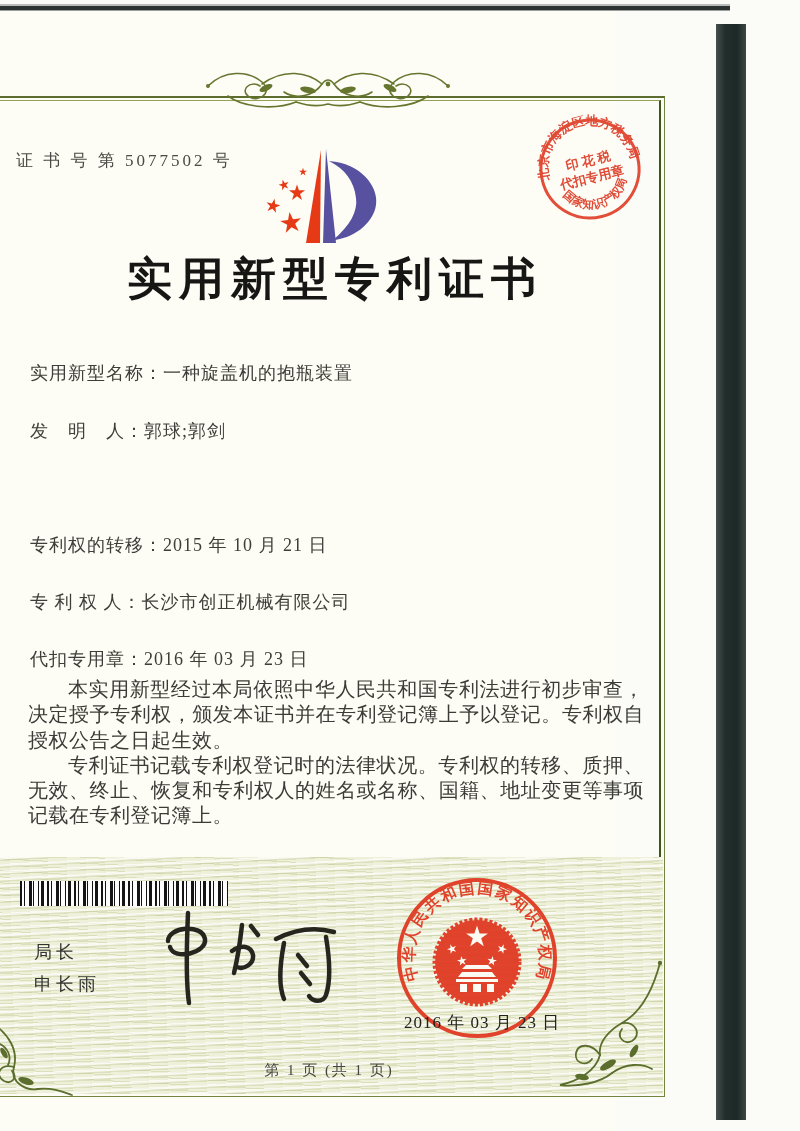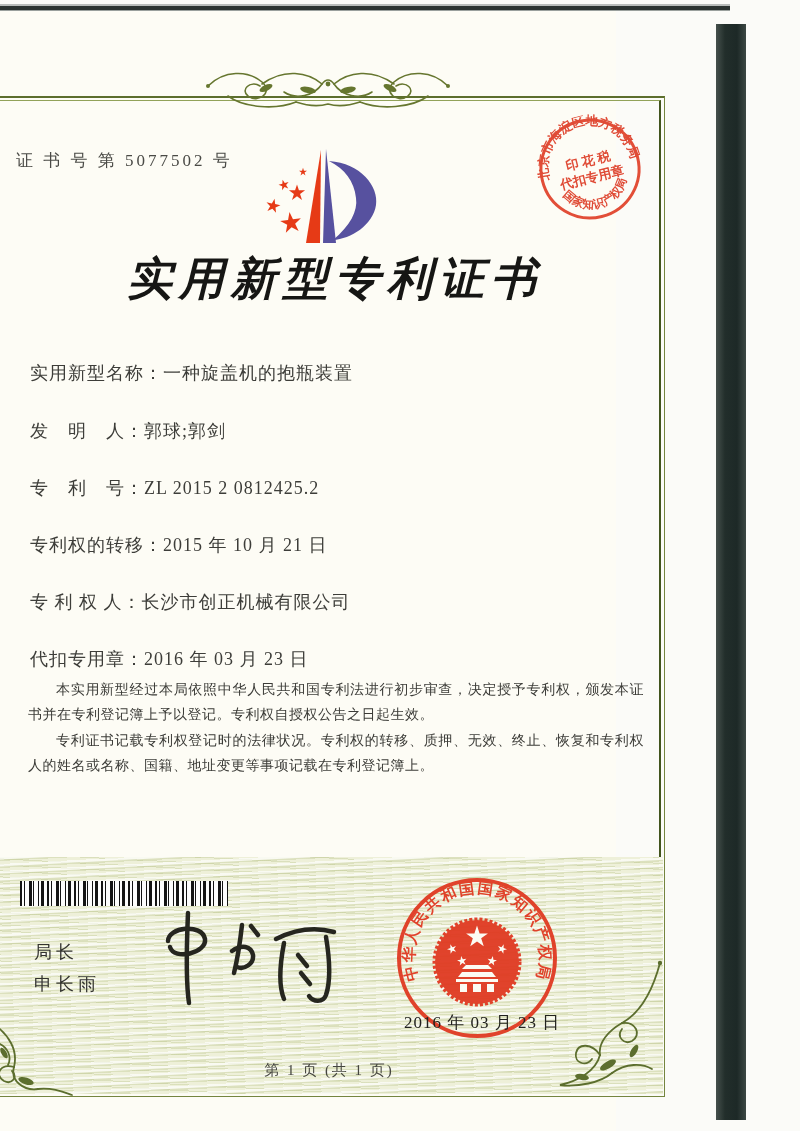--- a/index.html
+++ b/index.html
@@ -30,21 +30,21 @@
 
   .cert-no{position:absolute;left:16px;top:138px;font-size:17px;letter-spacing:3px;color:#4a4a46;white-space:nowrap;}
 
   .title{position:absolute;left:60px;top:238px;width:550px;text-align:center;
     font-size:45px;font-weight:700;letter-spacing:7px;color:#161614;white-space:nowrap;}
 
   .field-row{position:absolute;left:30px;font-size:18px;color:#3d3d39;white-space:nowrap;letter-spacing:1px;}
   .field-row .lab{color:#3d3d39;}
   .field-row .val{color:#3d3d39;}
 
-  .body-text{position:absolute;left:28px;top:666px;width:616px;font-size:14px;
+  .body-text{position:absolute;left:28px;top:666px;width:616px;font-size:20px;
     line-height:25.3px;color:#3b3b37;text-align:justify;letter-spacing:.5px;}
   .body-text p{margin:0;text-indent:2em;}
 
   .barcode{position:absolute;left:20px;top:870px;width:208px;height:25px;
     background:repeating-linear-gradient(90deg,
       #141414 0 2px,#fdfdfd 2px 4px,#141414 4px 5px,#fdfdfd 5px 9px,
       #141414 9px 12px,#fdfdfd 12px 13px,#141414 13px 14px,#fdfdfd 14px 18px,
       #141414 18px 19px,#fdfdfd 19px 21px,#141414 21px 24px,#fdfdfd 24px 27px);}
 
   .officer-title{position:absolute;left:34px;top:929px;font-size:18px;letter-spacing:4px;color:#33332f;}
@@ -153,30 +153,27 @@
       <path d="M 76,20 C 108,22 126,46 123,64 C 120,84 98,98 80,99 C 97,85 105,70 103,57 C 101,40 92,28 76,20 Z" fill="#57519f"></path>
       <g fill="#e63a16">
         <use href="#star" transform="translate(50,31) scale(0.42)"></use>
         <use href="#star" transform="translate(31,44) scale(0.55) rotate(-15)"></use>
         <use href="#star" transform="translate(44,52) scale(0.85)"></use>
         <use href="#star" transform="translate(20,65) scale(0.75) rotate(12)"></use>
         <use href="#star" transform="translate(38,82) scale(1.1) rotate(-8)"></use>
       </g>
     </svg>
 
-    <div class="title" style="z-index:3;font-style:italic;">实用新型专利证书</div>
+    <div class="title" style="z-index:3;">实用新型专利证书</div>
 
     <div class="field-row" style="top:408px;z-index:3;">
       <span class="lab">发　明　人：</span><span class="val">郭球;郭剑</span>
     </div>
     <div class="field-row" style="top:350px;z-index:3;">
       <span class="lab">实用新型名称：</span><span class="val">一种旋盖机的抱瓶装置</span>
-    </div>
-    <div class="field-row" style="top:465px;z-index:3;">
-      <span class="lab">专　利　号：</span><span class="val">ZL 2015 2 0812425.2</span>
     </div>
     <div class="field-row" style="top:522px;z-index:3;">
       <span class="lab">专利权的转移：</span><span class="val">2015 年 10 月 21 日</span>
     </div>
     <div class="field-row" style="top:579px;z-index:3;">
       <span class="lab">专 利 权 人：</span><span class="val">长沙市创正机械有限公司</span>
     </div>
     <div class="field-row" style="top:636px;z-index:3;">
       <span class="lab">代扣专用章：</span><span class="val">2016 年 03 月 23 日</span>
     </div>

